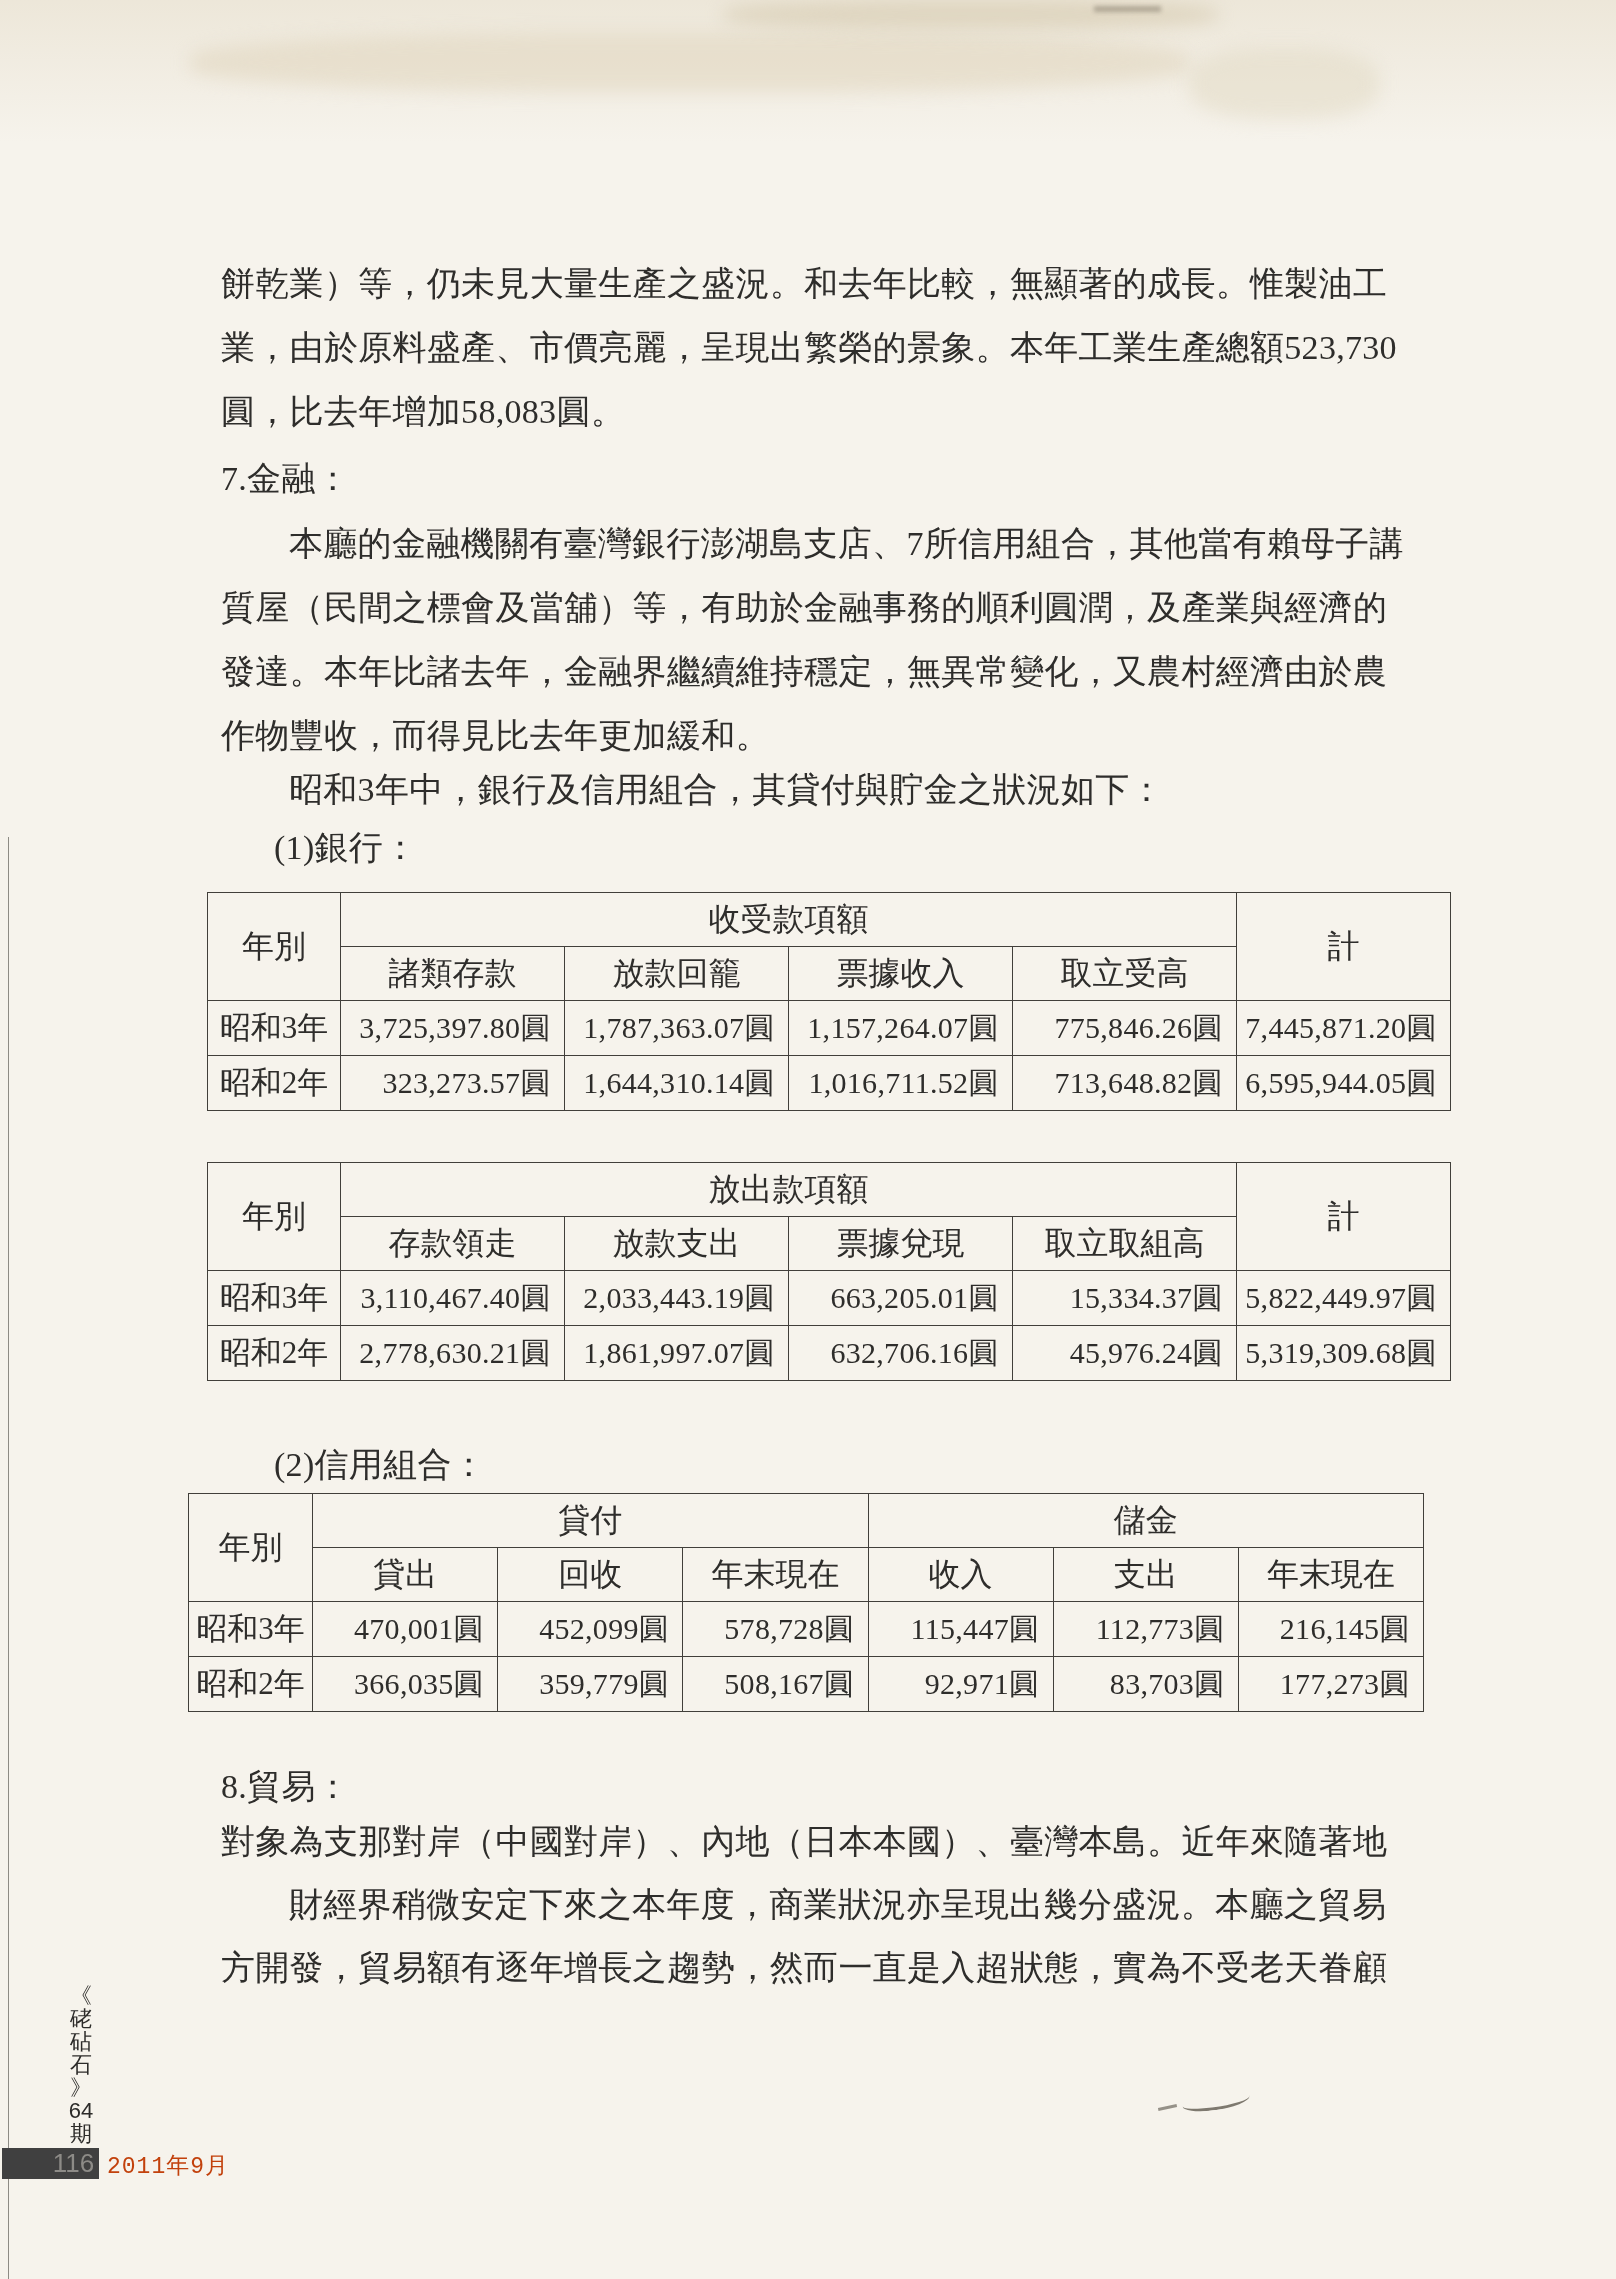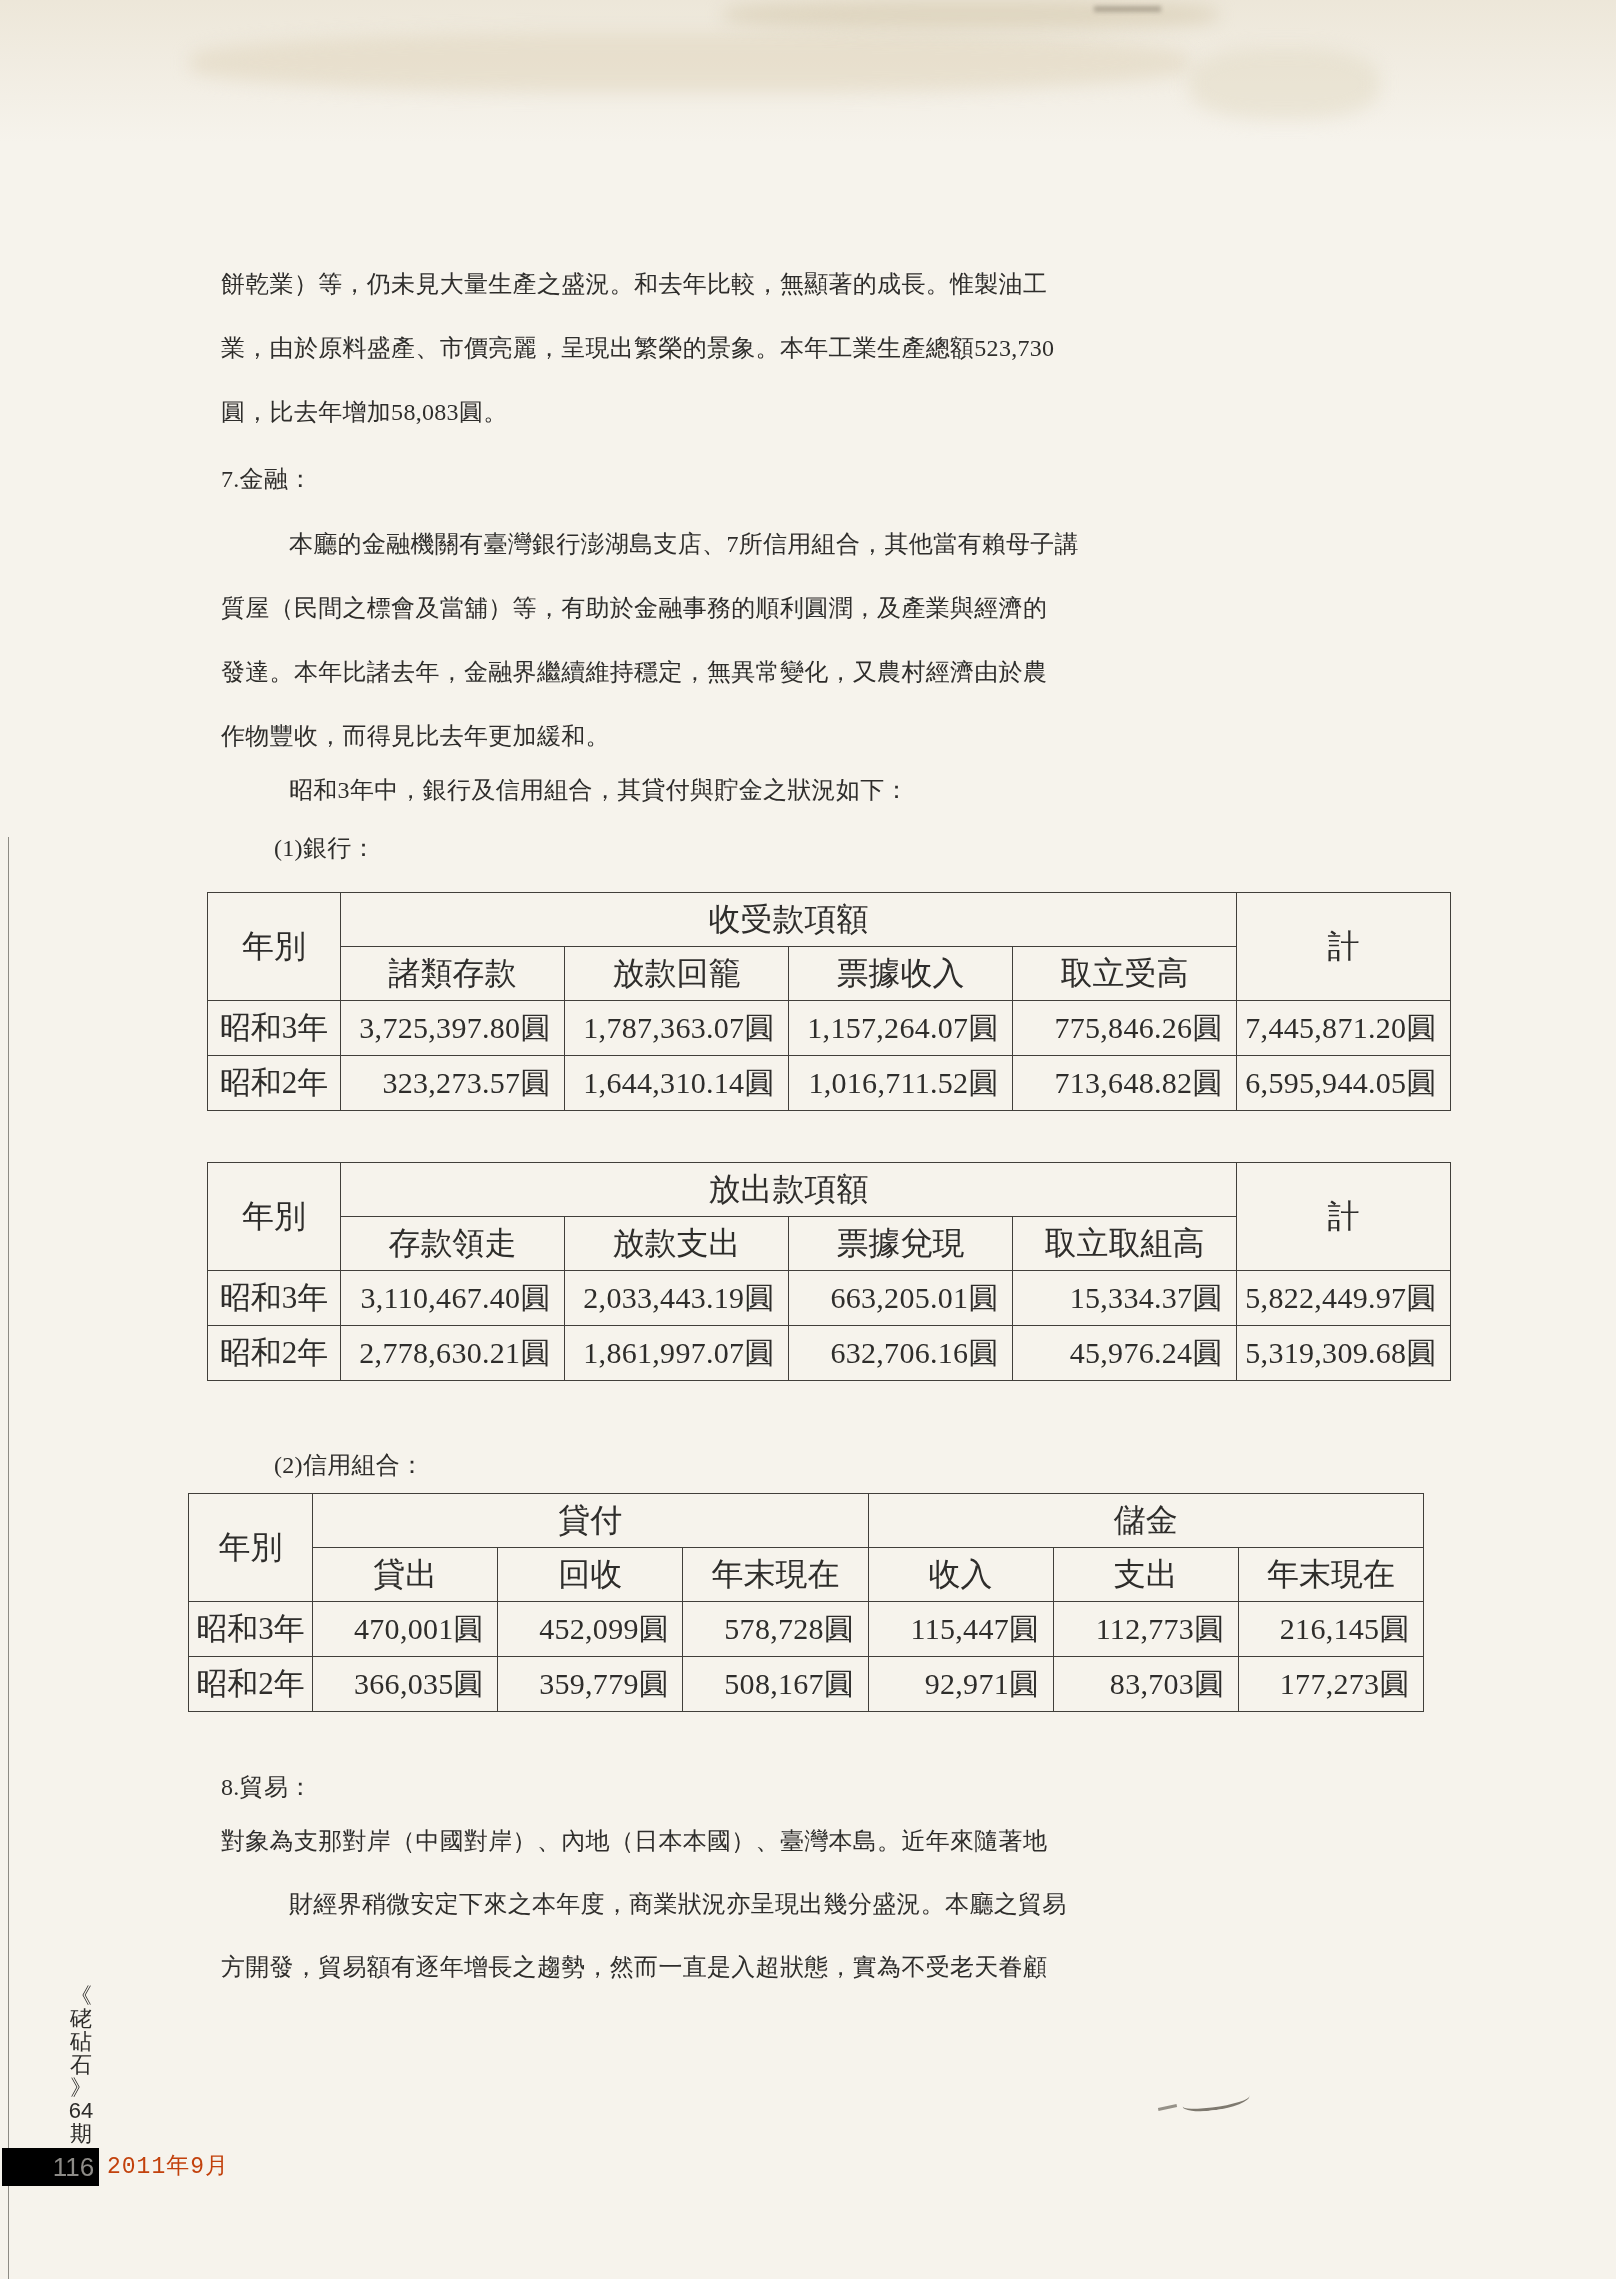--- a/index.html
+++ b/index.html
@@ -36,21 +36,21 @@
     transform: rotate(-7deg);
   }
   .pen-mark2 {
     left: 1158px; top: 2106px; width: 19px; height: 2.9px;
     background: rgba(85,80,70,0.6); transform: rotate(-12deg);
   }
 
   
   .textblock {
     left: 221px; width: 1172px;
-    font-size: 24px; line-height: 64px; letter-spacing: 0.3px;
+    font-size: 34px; line-height: 64px; letter-spacing: 0.3px;
     white-space: nowrap;
   }
   .tline { display: block; }
   .indent-para { text-indent: 68px; }
   .indent-label { text-indent: 53px; }
 
   
   table.dtable {
     position: absolute;
     border-collapse: collapse;
@@ -70,22 +70,22 @@
   .num { text-align: right; font-size: 30px; padding-right: 13.3px !important; letter-spacing: 0.3px; margin-left: 32px; }
 
   
   .vtitle {
     left: 65px; top: 1984px; width: 32px;
     display: flex; flex-direction: column; align-items: center;
     font-size: 22px; line-height: 23px; color: #2c2b29;
     font-family: "Liberation Sans", "DejaVu Sans", sans-serif;
   }
   .page-badge {
-    left: 1.9px; top: 2148px; width: 97px; height: 38px;
-    background: #000000;
+    left: 1.9px; top: 2148px; width: 97px; height: 31px;
+    background: #404040;
     display: flex; align-items: center; justify-content: flex-end;
     font-family: "Liberation Sans", "DejaVu Sans", sans-serif;
     font-size: 26px; color: #8d8b87; padding-right: 4.8px; box-sizing: border-box;
   }
   .issue-date {
     left: 107px; top: 2150px;
     font-family: Liberation Mono, monospace;
     font-size: 23px; color: #c2410c; letter-spacing: 1px;
   }
 </style>

